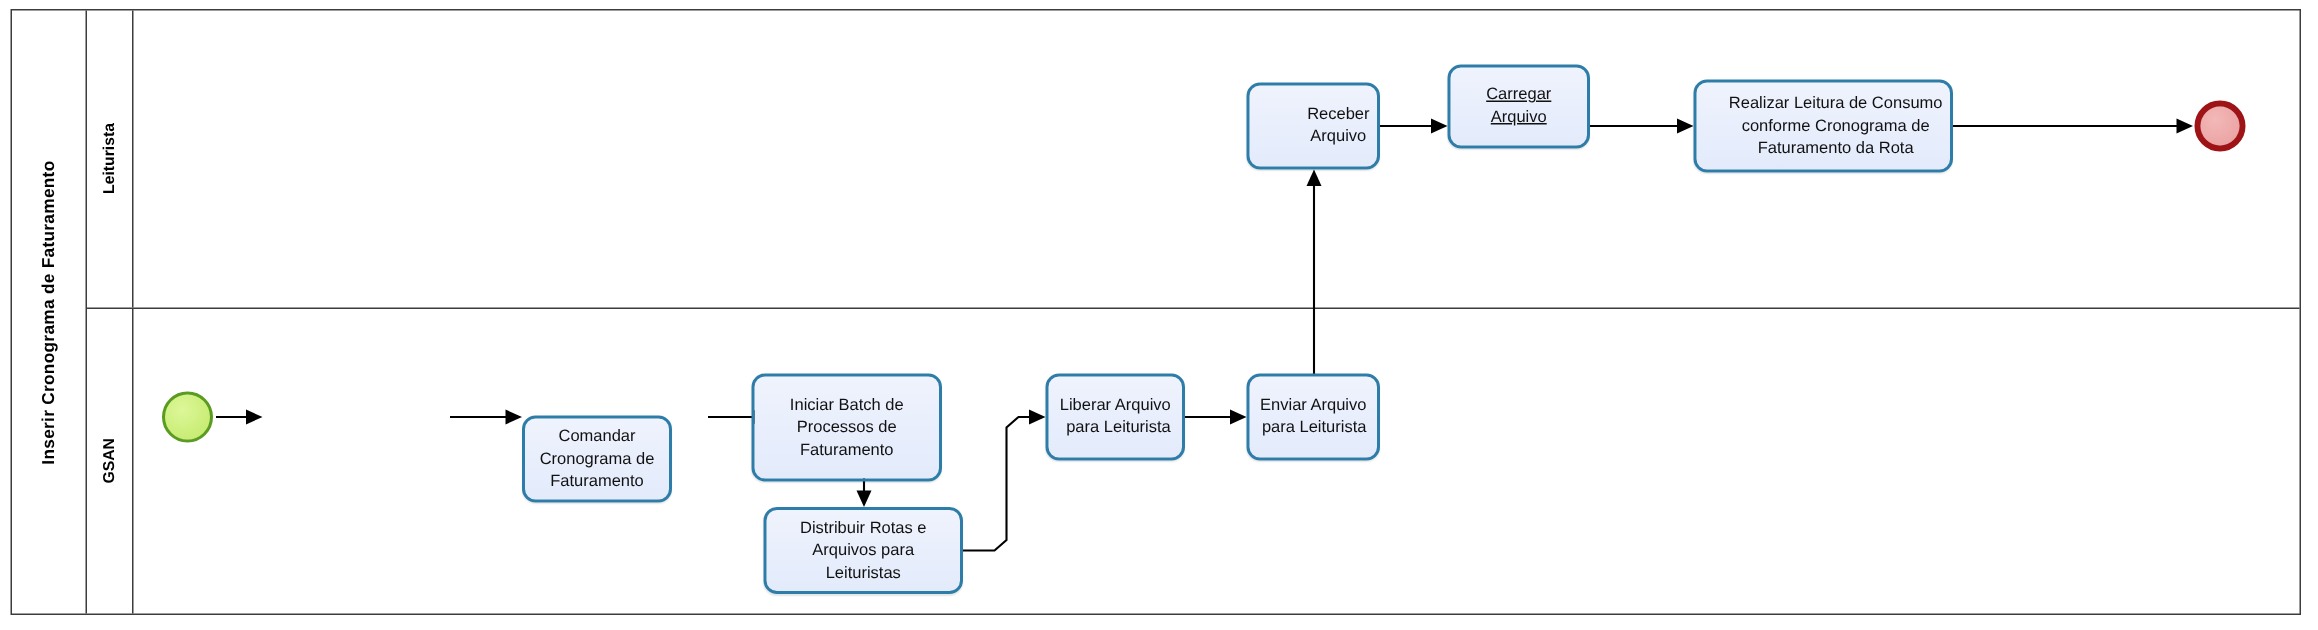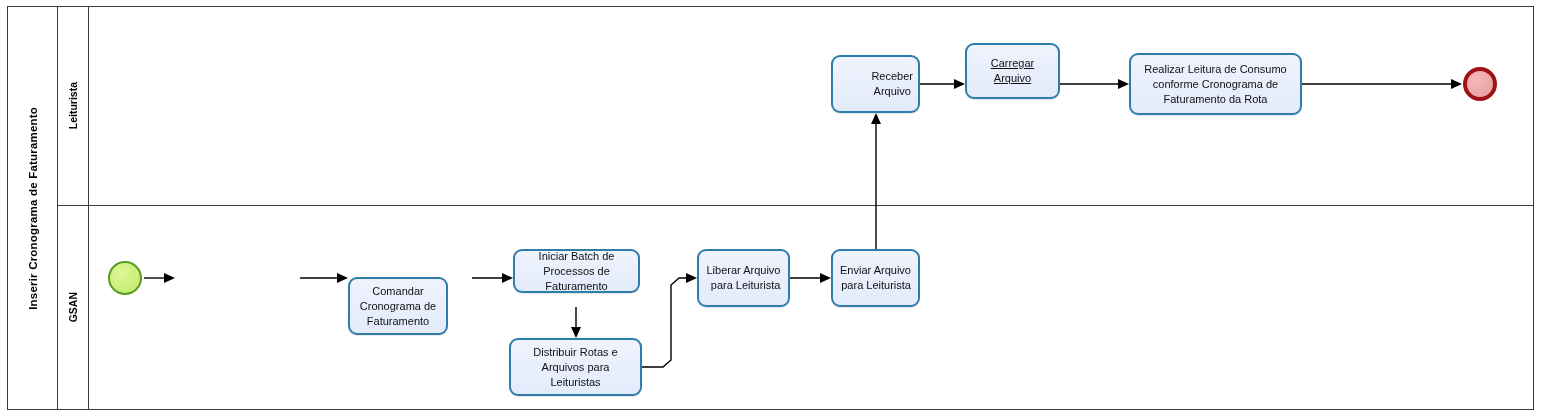--- a/index.html
+++ b/index.html
@@ -212,21 +212,21 @@
 
   <div class="event event-end" style="left:1463px; top:67px; width:34px; height:34px;"></div>
 
 
   <div class="task" style="left:348px; top:249px; width:100px; height:58px;margin-top:28px;">
     <span>Comandar
 Cronograma de
 Faturamento</span>
   </div>
 
-  <div class="task" style="left:513px; top:249px; width:127px; height:44px;justify-content:center;">
+  <div class="task" style="left:501px; top:249px; width:127px; height:72px;justify-content:center;">
     <span>Iniciar Batch de
 Processos de
 Faturamento</span>
   </div>
 
   <div class="task" style="left:509px; top:338px; width:133px; height:58px;">
     <span>Distribuir  Rotas e
 Arquivos para
 Leituristas</span>
   </div>
@@ -244,19 +244,19 @@
   <div class="task" style="left:831px; top:55px; width:89px; height:58px;justify-content:flex-end;">
     <span>Receber
 Arquivo</span>
   </div>
 
   <div class="task" style="left:965px; top:43px; width:95px; height:56px;text-decoration:underline;">
     <span>Carregar
 Arquivo</span>
   </div>
 
-  <div class="task" style="left:1129px; top:53px; width:173px; height:62px;">
+  <div class="task" style="left:1129px; top:53px; width:173px; height:62px;justify-content:flex-end;">
     <span>Realizar Leitura de Consumo
 conforme Cronograma de
 Faturamento da Rota</span>
   </div>
 
 </div>
 
 </body></html>

